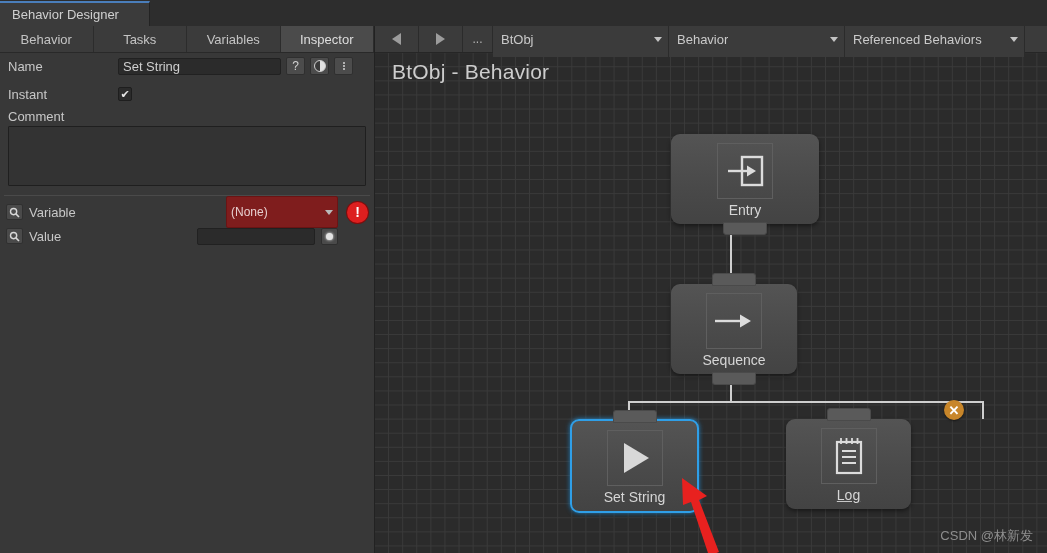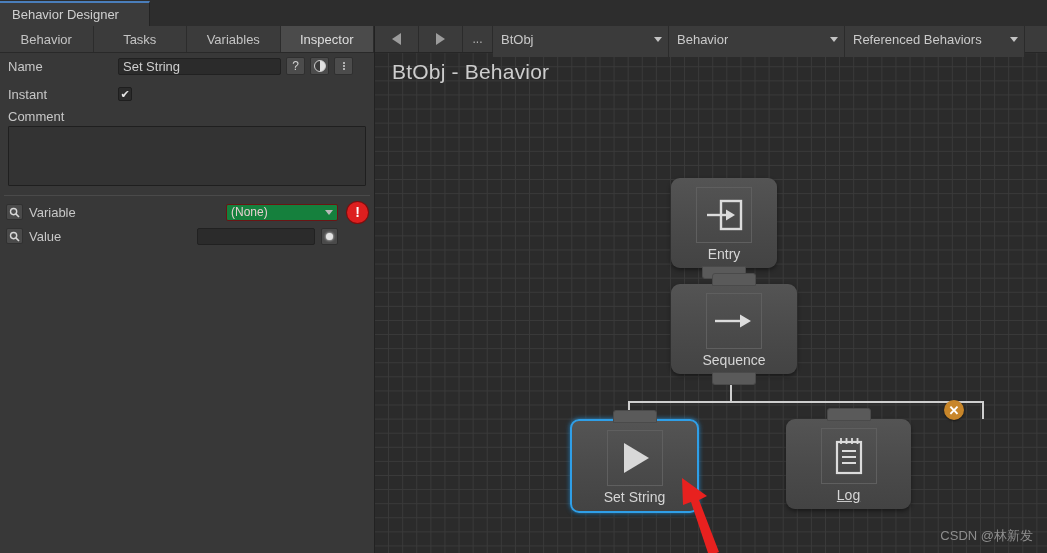--- a/index.html
+++ b/index.html
@@ -157,22 +157,22 @@
     border-radius: 2px;
     display: flex; align-items: center; justify-content: center;
     flex: 0 0 auto;
     margin-right: 6px;
     box-sizing: border-box;
   }
   .var-row { display: flex; align-items: center; height: 24px; padding: 0 6px 0 6px; }
   .var-label { font-size: 13px; color: #c8c8c8; flex: 1 1 auto; }
 
   .dropdown-err {
-    width: 112px; height: 17px;
-    background: #15803d;
+    width: 112px; height: 32px;
+    background: #7f1d1d;
     border: 1px solid #6a1414;
     border-radius: 2px;
     display: flex; align-items: center;
     padding: 0 4px;
     font-size: 12px; color: #e7cfcf;
     justify-content: space-between;
     box-sizing: border-box;
   }
   .caret { width: 0; height: 0; border-left: 4px solid transparent; border-right: 4px solid transparent; border-top: 5px solid #b9b9b9; }
 
@@ -446,21 +446,21 @@
       <div class="conn" style="left:355px;top:197px;width:2px;height:60px;"></div>
 
       <div class="conn" style="left:355px;top:346px;width:2px;height:30px;"></div>
 
       <div class="conn" style="left:253px;top:375px;width:355px;height:2px;"></div>
 
       <div class="conn" style="left:253px;top:375px;width:2px;height:18px;"></div>
 
       <div class="conn" style="left:607px;top:375px;width:2px;height:18px;"></div>
 
-      <div class="node" style="left:296px;top:108px;width:106px;height:90px;margin-top:44px;">
+      <div class="node" style="left:296px;top:108px;width:148px;height:90px;">
         <div class="ico-box">
           <svg width="40" height="36" viewBox="0 0 40 36" aria-hidden="true">
             <rect x="17" y="4" width="20" height="28" fill="none" stroke="#dcdcdc" stroke-width="2.4"></rect>
             <line x1="3" y1="18" x2="28" y2="18" stroke="#dcdcdc" stroke-width="2.4"></line>
             <polygon points="31,18 22,12.5 22,23.5" fill="#dcdcdc"></polygon>
           </svg>
         </div>
         <div class="node-label">Entry</div>
         <div class="tab-bottom"></div>
       </div>

